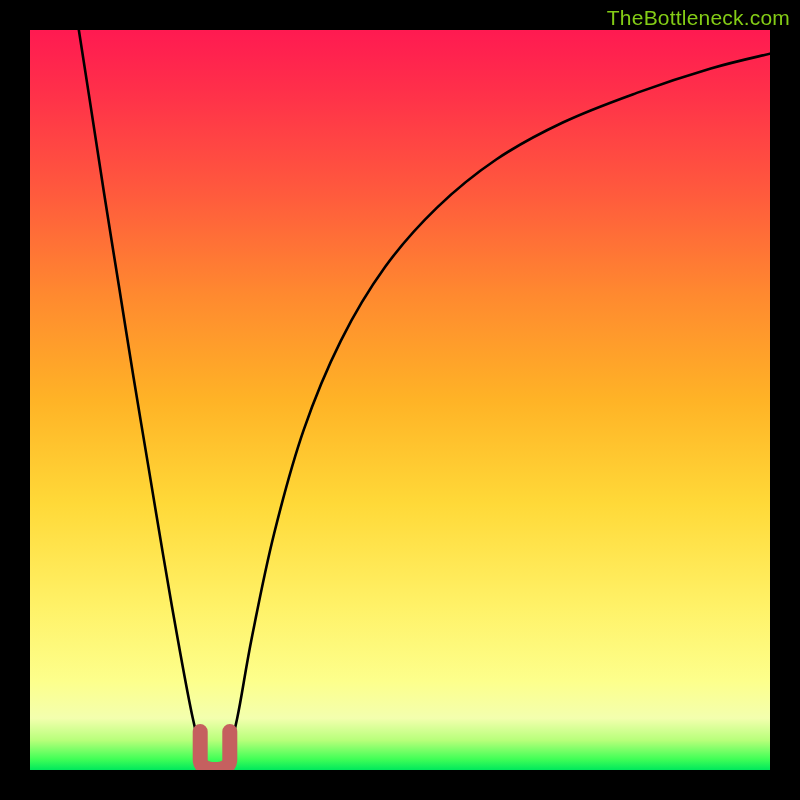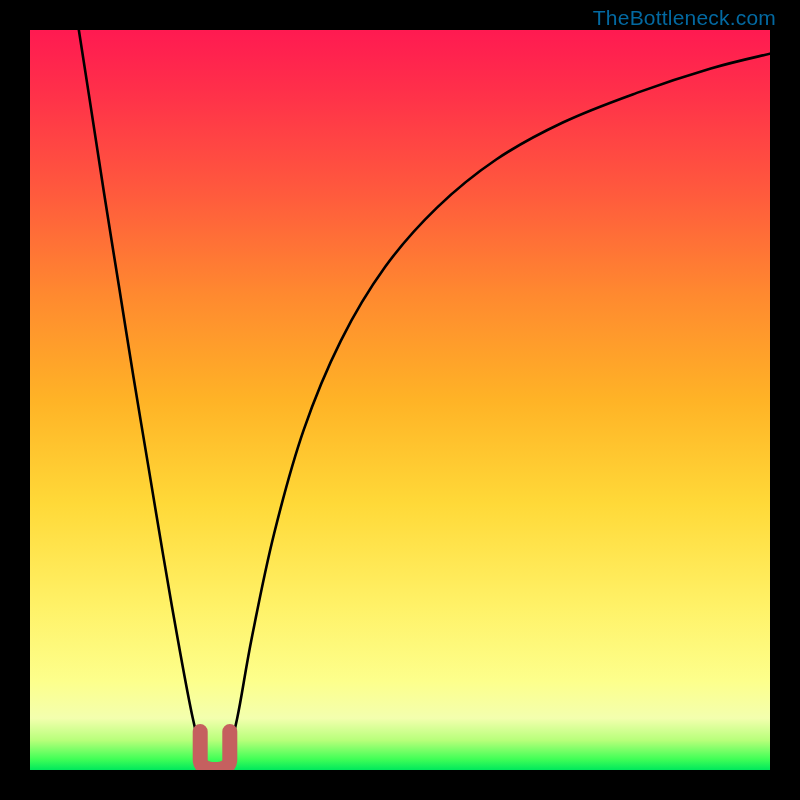--- a/index.html
+++ b/index.html
@@ -44,22 +44,22 @@
       #00e85c 100%
     );
   }
   .plot svg {
     position: absolute;
     inset: 0;
   }
   .watermark {
     position: absolute;
     top: 6px;
-    right: 24px;
-    color: #0369a1;
+    right: 10px;
+    color: #84cc16;
     font-size: 21px;
     font-weight: 400;
     letter-spacing: 0.2px;
     user-select: none;
     pointer-events: none;
   }
 </style>
 </head>
 <body>
 

